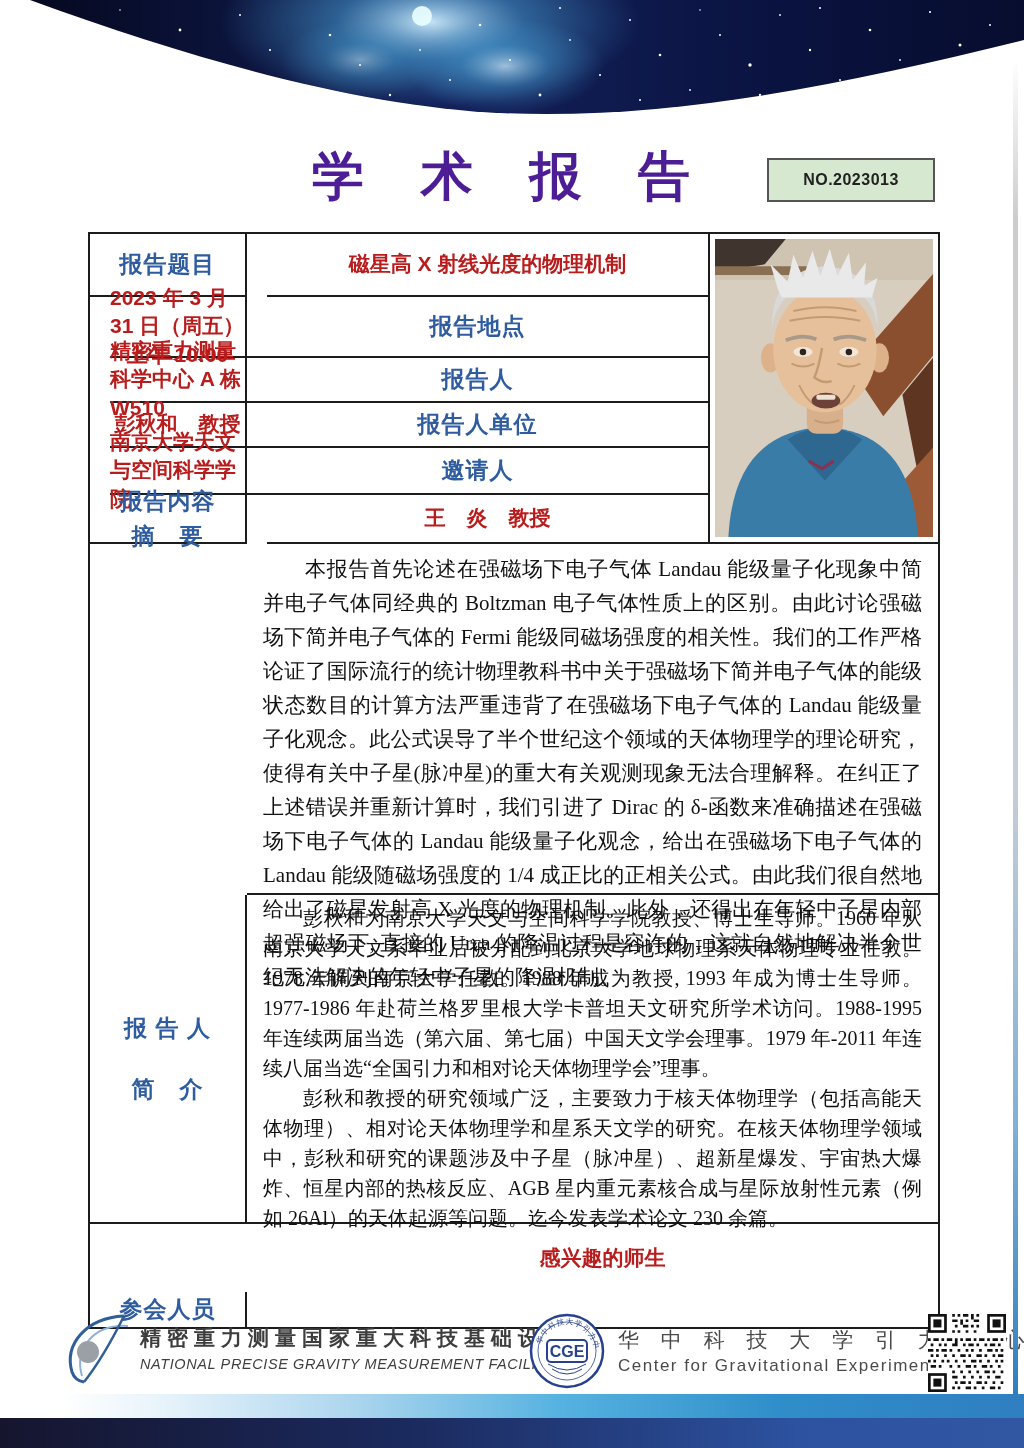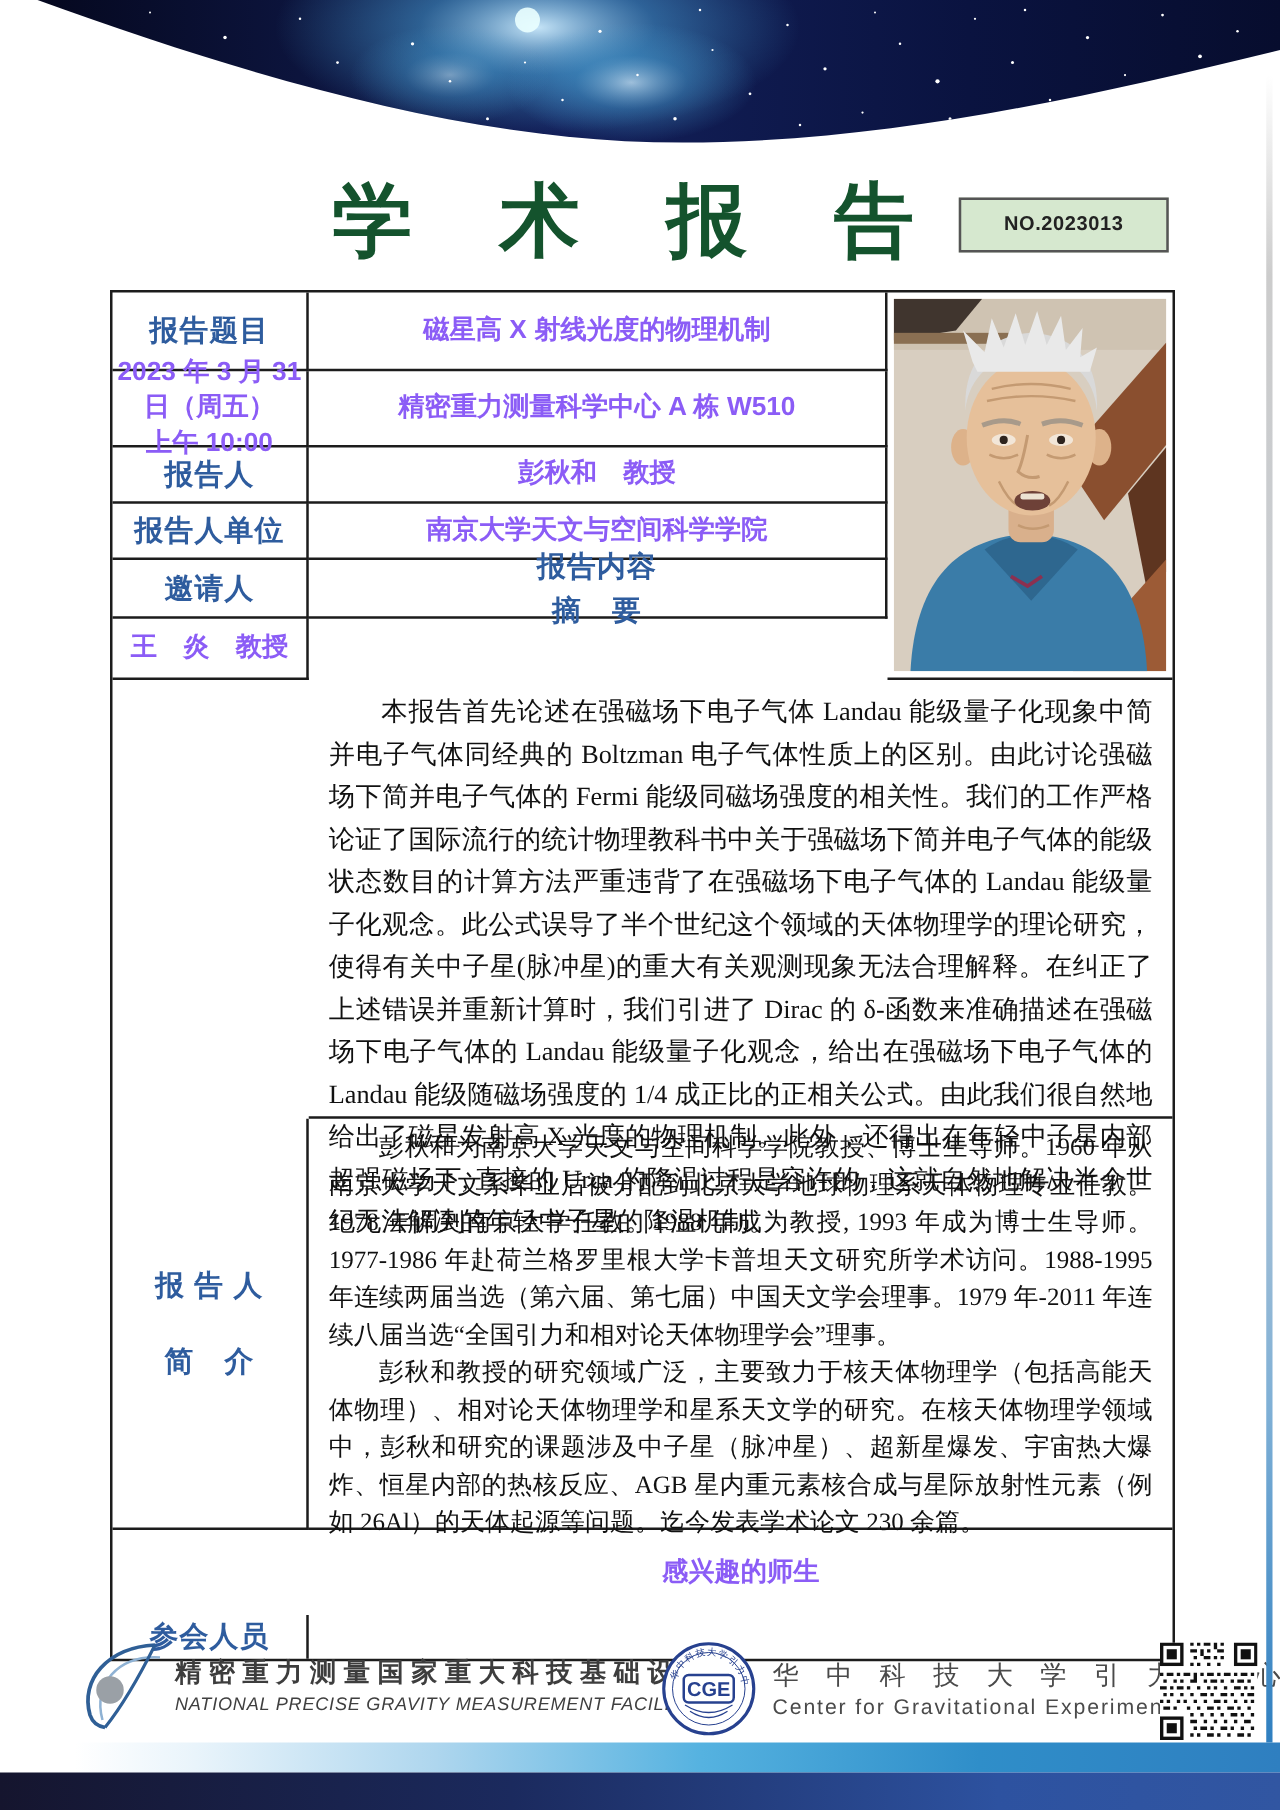--- a/index.html
+++ b/index.html
@@ -6,38 +6,38 @@
   #page{position:relative;width:1024px;height:1448px;background:#ffffff;overflow:hidden;
         font-family:"Liberation Sans",sans-serif;}
 
   
   .sky{position:absolute;top:0;left:0;width:1024px;height:130px;}
 
   
   .title-row{position:absolute;top:138px;left:0;width:1024px;height:80px;}
   .main-title{position:absolute;left:50%;transform:translateX(-50%);top:0;
               font-family:"Liberation Serif","DejaVu Serif",serif;
-              font-size:64px;font-weight:bold;color:#14532d;letter-spacing:0.42em;
+              font-size:52px;font-weight:bold;color:#4c1d95;letter-spacing:0.42em;
               white-space:nowrap;line-height:78px;}
   .badge{position:absolute;right:89px;top:20px;width:164px;height:40px;
          background:var(--badge_bg);border:2px solid var(--badge_border);
          display:flex;align-items:center;justify-content:center;
          font-size:16px;font-weight:bold;color:#222222;letter-spacing:0.5px;}
 
   
   .sem-table{position:absolute;left:88px;top:232px;width:848px;
              display:grid;
              grid-template-columns:157px 463px 228px;
              grid-template-rows:63px 61px 45px 45px 47px 49px 351px 329px 68px;
              border:2px solid var(--table_border);box-sizing:content-box;}
   .cell{border-right:2px solid var(--table_border);border-bottom:2px solid var(--table_border);
         display:flex;align-items:center;justify-content:center;box-sizing:border-box;}
   .lbl{color:var(--label_blue);font-weight:bold;font-size:23px;letter-spacing:1px;
        flex-direction:column;line-height:1.5;}
-  .val{font-weight:bold;font-size:21px;color:#8b5cf6;flex-direction:column;line-height:1.35;text-align:center;}
+  .val{font-weight:bold;font-size:21px;color:#b91c1c;flex-direction:column;line-height:1.35;text-align:left;margin-left:20px;}
   .no-r{border-right:none;}
   .no-b{border-bottom:none;}
   .photo-cell{grid-column:3;grid-row:1/7;border-right:none;padding:5px;
               display:flex;align-items:stretch;justify-content:stretch;}
   .photo-cell svg{width:100%;height:100%;}
   .span23{grid-column:2/4;}
   .bodytext{display:block;padding:8px 16px 6px 16px;font-size:21px;color:#111;
             font-family:"Liberation Serif","DejaVu Serif",serif;
             text-align:justify;}
   .bodytext p{margin:0;text-indent:2em;}
@@ -192,20 +192,21 @@
         <path d="M104,186 Q116,192 130,186" stroke="#c49a72" stroke-width="2" fill="none"></path>
         <path d="M98,228 L112,236 L124,228" stroke="#8c3050" stroke-width="3" fill="none"></path>
       </svg>
     </div>
 
     <div class="cell val">
       <span>2023 年 3 月 31 日（周五）</span>
       <span>上午 10:00</span>
     </div>
 
+    <div class="cell lbl">报告地点</div>
     <div class="cell val">精密重力测量科学中心 A 栋 W510</div>
 
     <div class="cell lbl">报告人</div>
     <div class="cell val">彭秋和　教授</div>
 
     <div class="cell lbl">报告人单位</div>
     <div class="cell val">南京大学天文与空间科学学院</div>
 
     <div class="cell lbl">邀请人</div>
     <div class="cell lbl">

